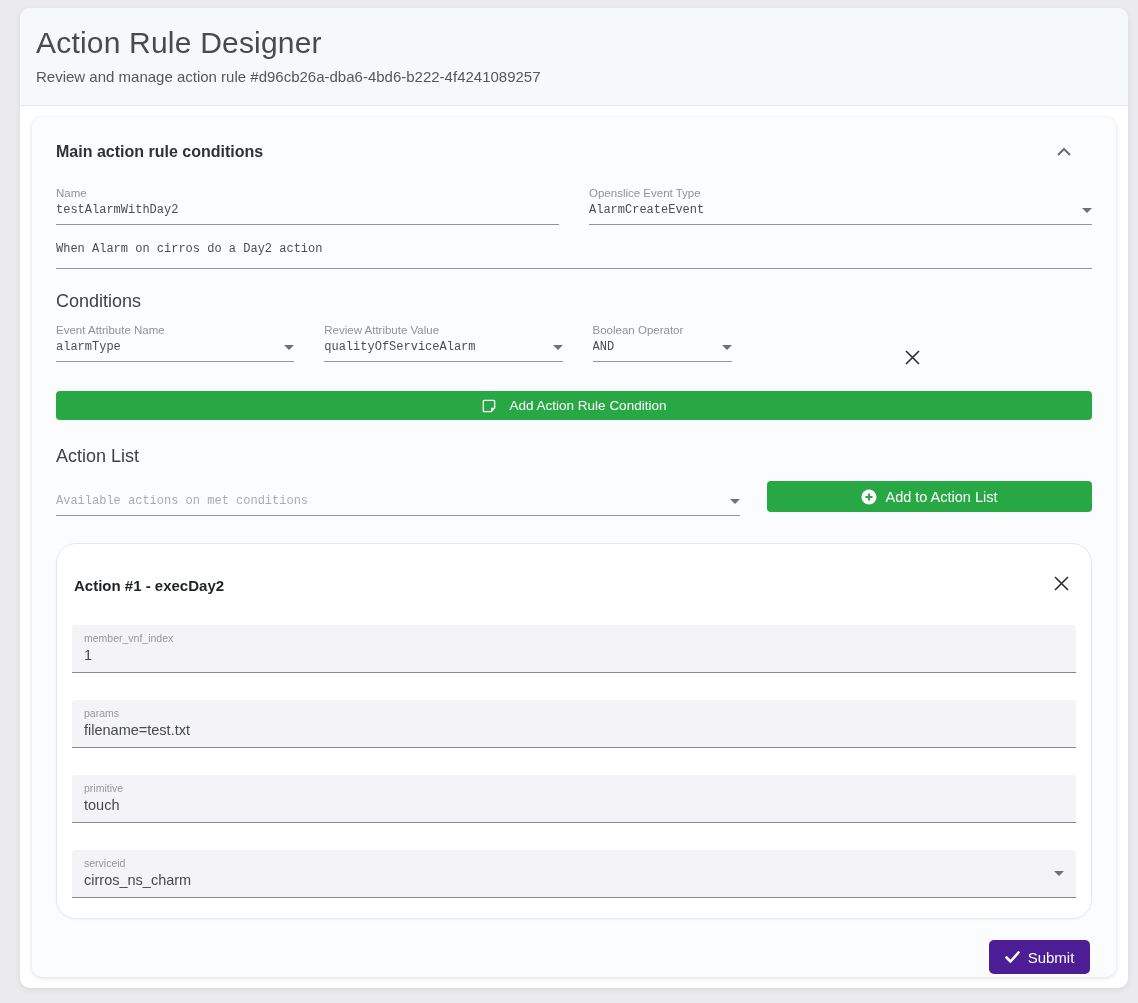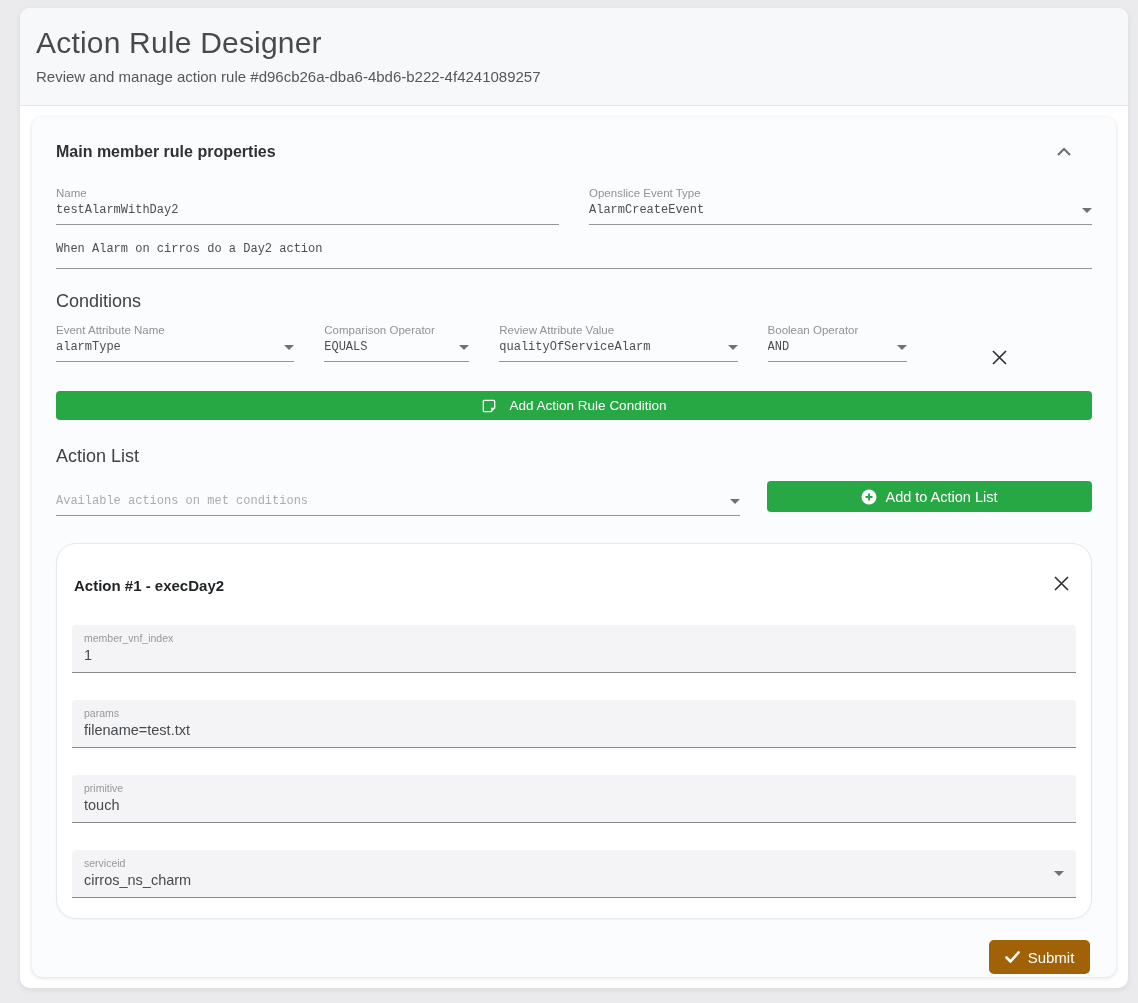--- a/index.html
+++ b/index.html
@@ -211,21 +211,21 @@
   }
   .submit-row {
     display: flex;
     justify-content: flex-end;
     margin-top: 21px;
     padding-right: 2px;
   }
   .btn-submit {
     width: 101px;
     height: 34px;
-    background: #a16207;
+    background: #4c1d95;
     border: none;
     border-radius: 5px;
     color: #fff;
     font-size: 15px;
     font-family: inherit;
     cursor: pointer;
     display: flex;
     align-items: center;
     justify-content: center;
     gap: 8px;
@@ -238,21 +238,21 @@
 
   <div class="outer-card-header">
     <div class="page-title">Action Rule Designer</div>
     <div class="page-subtitle">Review and manage action rule #d96cb26a-dba6-4bd6-b222-4f4241089257</div>
   </div>
 
   <div class="outer-card-body">
     <div class="main-card">
 
       <div class="main-card-title-row">
-        <div class="main-card-title">Main member rule properties</div>
+        <div class="main-card-title">Main action rule conditions</div>
         <button class="collapse-btn">
           <span>
             <svg width="16" height="10" viewBox="0 0 16 10">
                 <polyline points="2,8 8,2 14,8" fill="none" stroke="#6b6d70" stroke-width="2"></polyline>
               </svg>
           </span>
         </button>
       </div>
 
       <div class="form-row">
@@ -279,27 +279,20 @@
         </div>
       </div>
 
       <div class="section-heading">Conditions</div>
 
       <div class="cond-row">
         <div class="matfield cond-f1">
           <div class="matlabel">Event Attribute Name</div>
           <div class="matcontrol">
             <span class="matvalue">alarmType</span>
-            <span class="select-arrow"></span>
-          </div>
-        </div>
-        <div class="matfield cond-f2">
-          <div class="matlabel">Comparison Operator</div>
-          <div class="matcontrol">
-            <span class="matvalue">EQUALS</span>
             <span class="select-arrow"></span>
           </div>
         </div>
         <div class="matfield cond-f3">
           <div class="matlabel">Review Attribute Value</div>
           <div class="matcontrol">
             <span class="matvalue">qualityOfServiceAlarm</span>
             <span class="select-arrow"></span>
           </div>
         </div>

